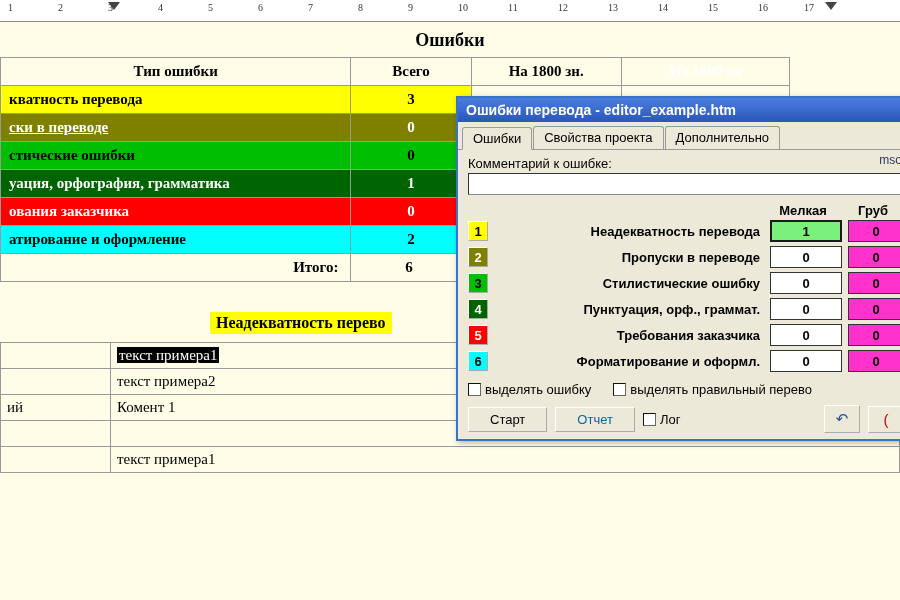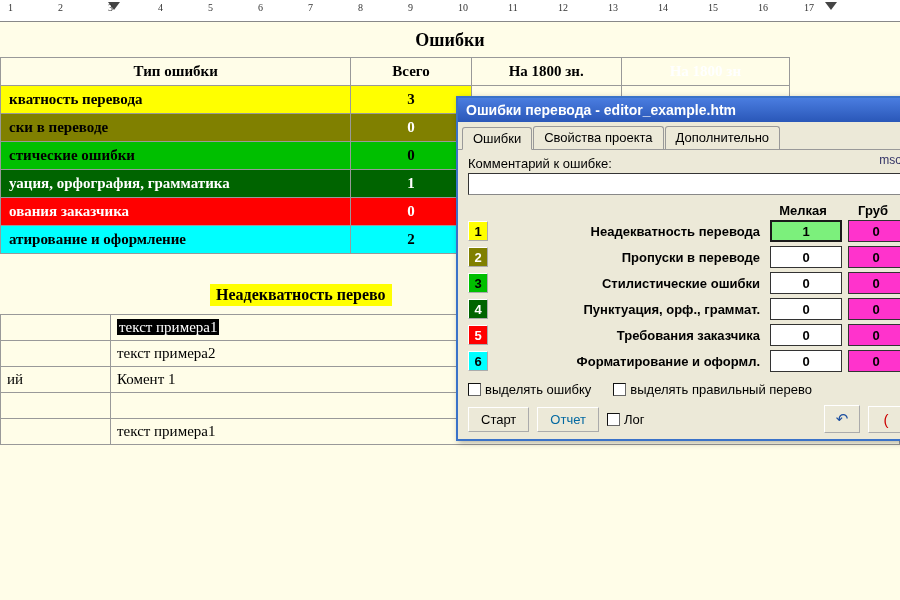--- a/index.html
+++ b/index.html
@@ -48,21 +48,21 @@
   table.error-table thead th {
     background: #fffde8;
     text-align: center;
     font-weight: bold;
   }
   th.pink { background: #ff33cc; color: #fff; }
   td.type-cell { font-weight: bold; }
   td.count-cell { text-align: center; font-weight: bold; }
   tr.yellow td.type-cell { background: #ffff00; color: #000; }
   tr.yellow td.count-cell { background: #ffff00; color: #000; }
-  tr.olive td.type-cell { background: #808000; color: #000000; }
+  tr.olive td.type-cell { background: #808000; color: #ffffff; text-decoration: underline; }
   tr.olive td.count-cell { background: #808000; color: #fff; }
   tr.green td.type-cell { background: #00bf00; color: #000; }
   tr.green td.count-cell { background: #00bf00; color: #000; }
   tr.darkgreen td.type-cell { background: #006400; color: #fff; }
   tr.darkgreen td.count-cell { background: #006400; color: #fff; }
   tr.red td.type-cell { background: #ff0000; color: #fff; }
   tr.red td.count-cell { background: #ff0000; color: #fff; }
   tr.cyan td.type-cell { background: #00ffff; color: #000; }
   tr.cyan td.count-cell { background: #00ffff; color: #000; }
   tr.total td { text-align: right; font-weight: bold; padding-right: 12px; background:#fffde8;}
@@ -158,21 +158,21 @@
     border:1px solid #333; background:#fff; font-weight:bold;
   }
   .num-box.active { background:#7cf07c; border:2px solid #1a1a1a;}
   .num-box.pink { background:#ff33cc;}
   .num-box.gross { width:56px;}
   .checks { display:flex; gap:22px; margin:10px 0 8px 0; align-items:center;}
   .checkitem { display:flex; align-items:center; gap:4px;}
   .chk { width:13px; height:13px; border:1px inset #666; background:#fff;}
   .btnrow { display:flex; gap:8px; align-items:center;}
   .btn {
-    padding:4px 12px; border:1px outset #fff; background:#ece9d8;
+    padding:4px 21px; border:1px outset #fff; background:#ece9d8;
     font-family:inherit; font-size:13px;
   }
   .btn.green { color:#0369a1; }
   .btn.icon { width:36px; text-align:center; padding:4px 0;}
   .undo { color:#1b4ea0; font-size:15px; }
   .redo { color:#c00; font-size:15px;}
 </style>
 </head>
 <body>
 
@@ -242,20 +242,26 @@
         <td class="count-cell">0</td>
         <td></td>
         <td></td>
       </tr>
       <tr class="cyan">
         <td class="type-cell">атирование и оформление</td>
         <td class="count-cell">2</td>
         <td></td>
         <td></td>
       </tr>
+      <tr class="total">
+        <td>Итого:</td>
+        <td class="count-cell">6</td>
+        <td></td>
+        <td></td>
+      </tr>
     </tbody>
 </table>
 
 <div class="sub-heading">Неадекватность перево</div>
 
 <table class="detail-table">
   <tbody id="detail-body">
       <tr>
         <td style="width:110px"></td>
         <td><span class="sample-hilite">текст примера1</span></td>
@@ -304,21 +310,21 @@
           <div class="num-box pink gross">0</div>
         </div>
         <div class="cat-row">
           <div class="badge olive">2</div>
           <div class="cat-name">Пропуски в переводе</div>
           <div class="num-box">0</div>
           <div class="num-box pink gross">0</div>
         </div>
         <div class="cat-row">
           <div class="badge green">3</div>
-          <div class="cat-name">Стилистические ошибки</div>
+          <div class="cat-name">Стилистические ошибку</div>
           <div class="num-box">0</div>
           <div class="num-box pink gross">0</div>
         </div>
         <div class="cat-row">
           <div class="badge darkgreen">4</div>
           <div class="cat-name">Пунктуация, орф., граммат.</div>
           <div class="num-box">0</div>
           <div class="num-box pink gross">0</div>
         </div>
         <div class="cat-row">

